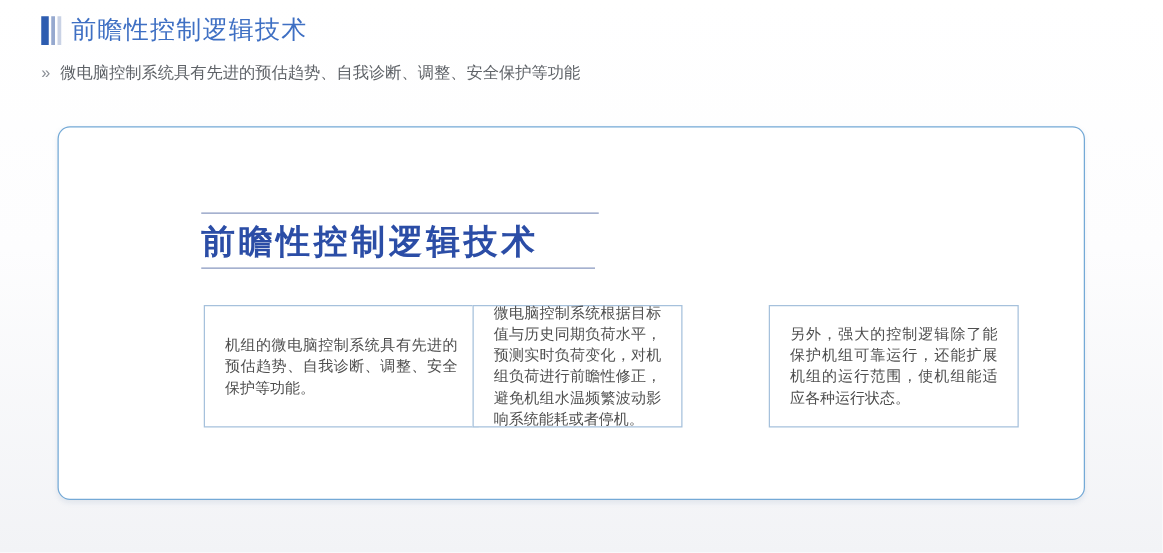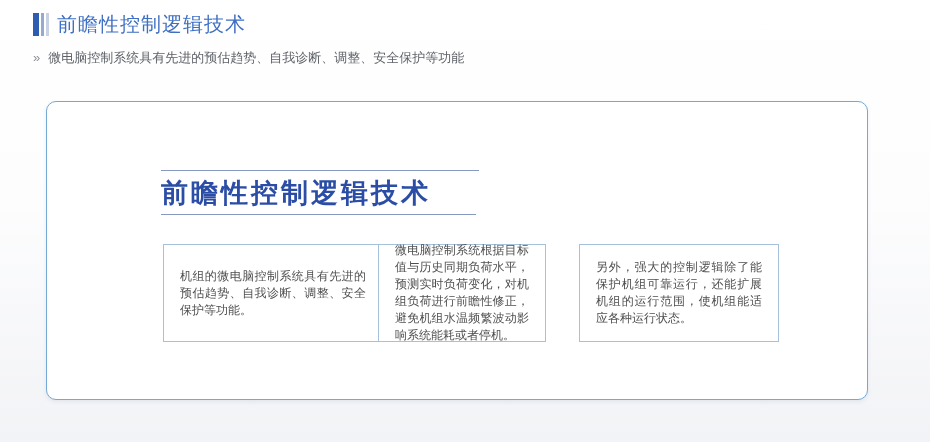--- a/index.html
+++ b/index.html
@@ -103,21 +103,21 @@
     top: 142px;
     height: 98px;
     background: #ffffff;
     border: 1px solid var(--box-border);
     display: flex;
     align-items: center;
     padding: 0 16px;
   }
   .feature-box.box-1 { left: 116px; width: 220px; }
   .feature-box.box-2 { left: 331px; width: 168px; }
-  .feature-box.box-3 { left: 532px; width: 200px; }
+  .feature-box.box-3 { left: 568px; width: 200px; }
   .feature-box p {
     margin: 0;
     font-size: 12px;
     line-height: 17px;
     color: var(--body-text);
     text-align: justify;
   }
 </style>
 </head>
 <body>

